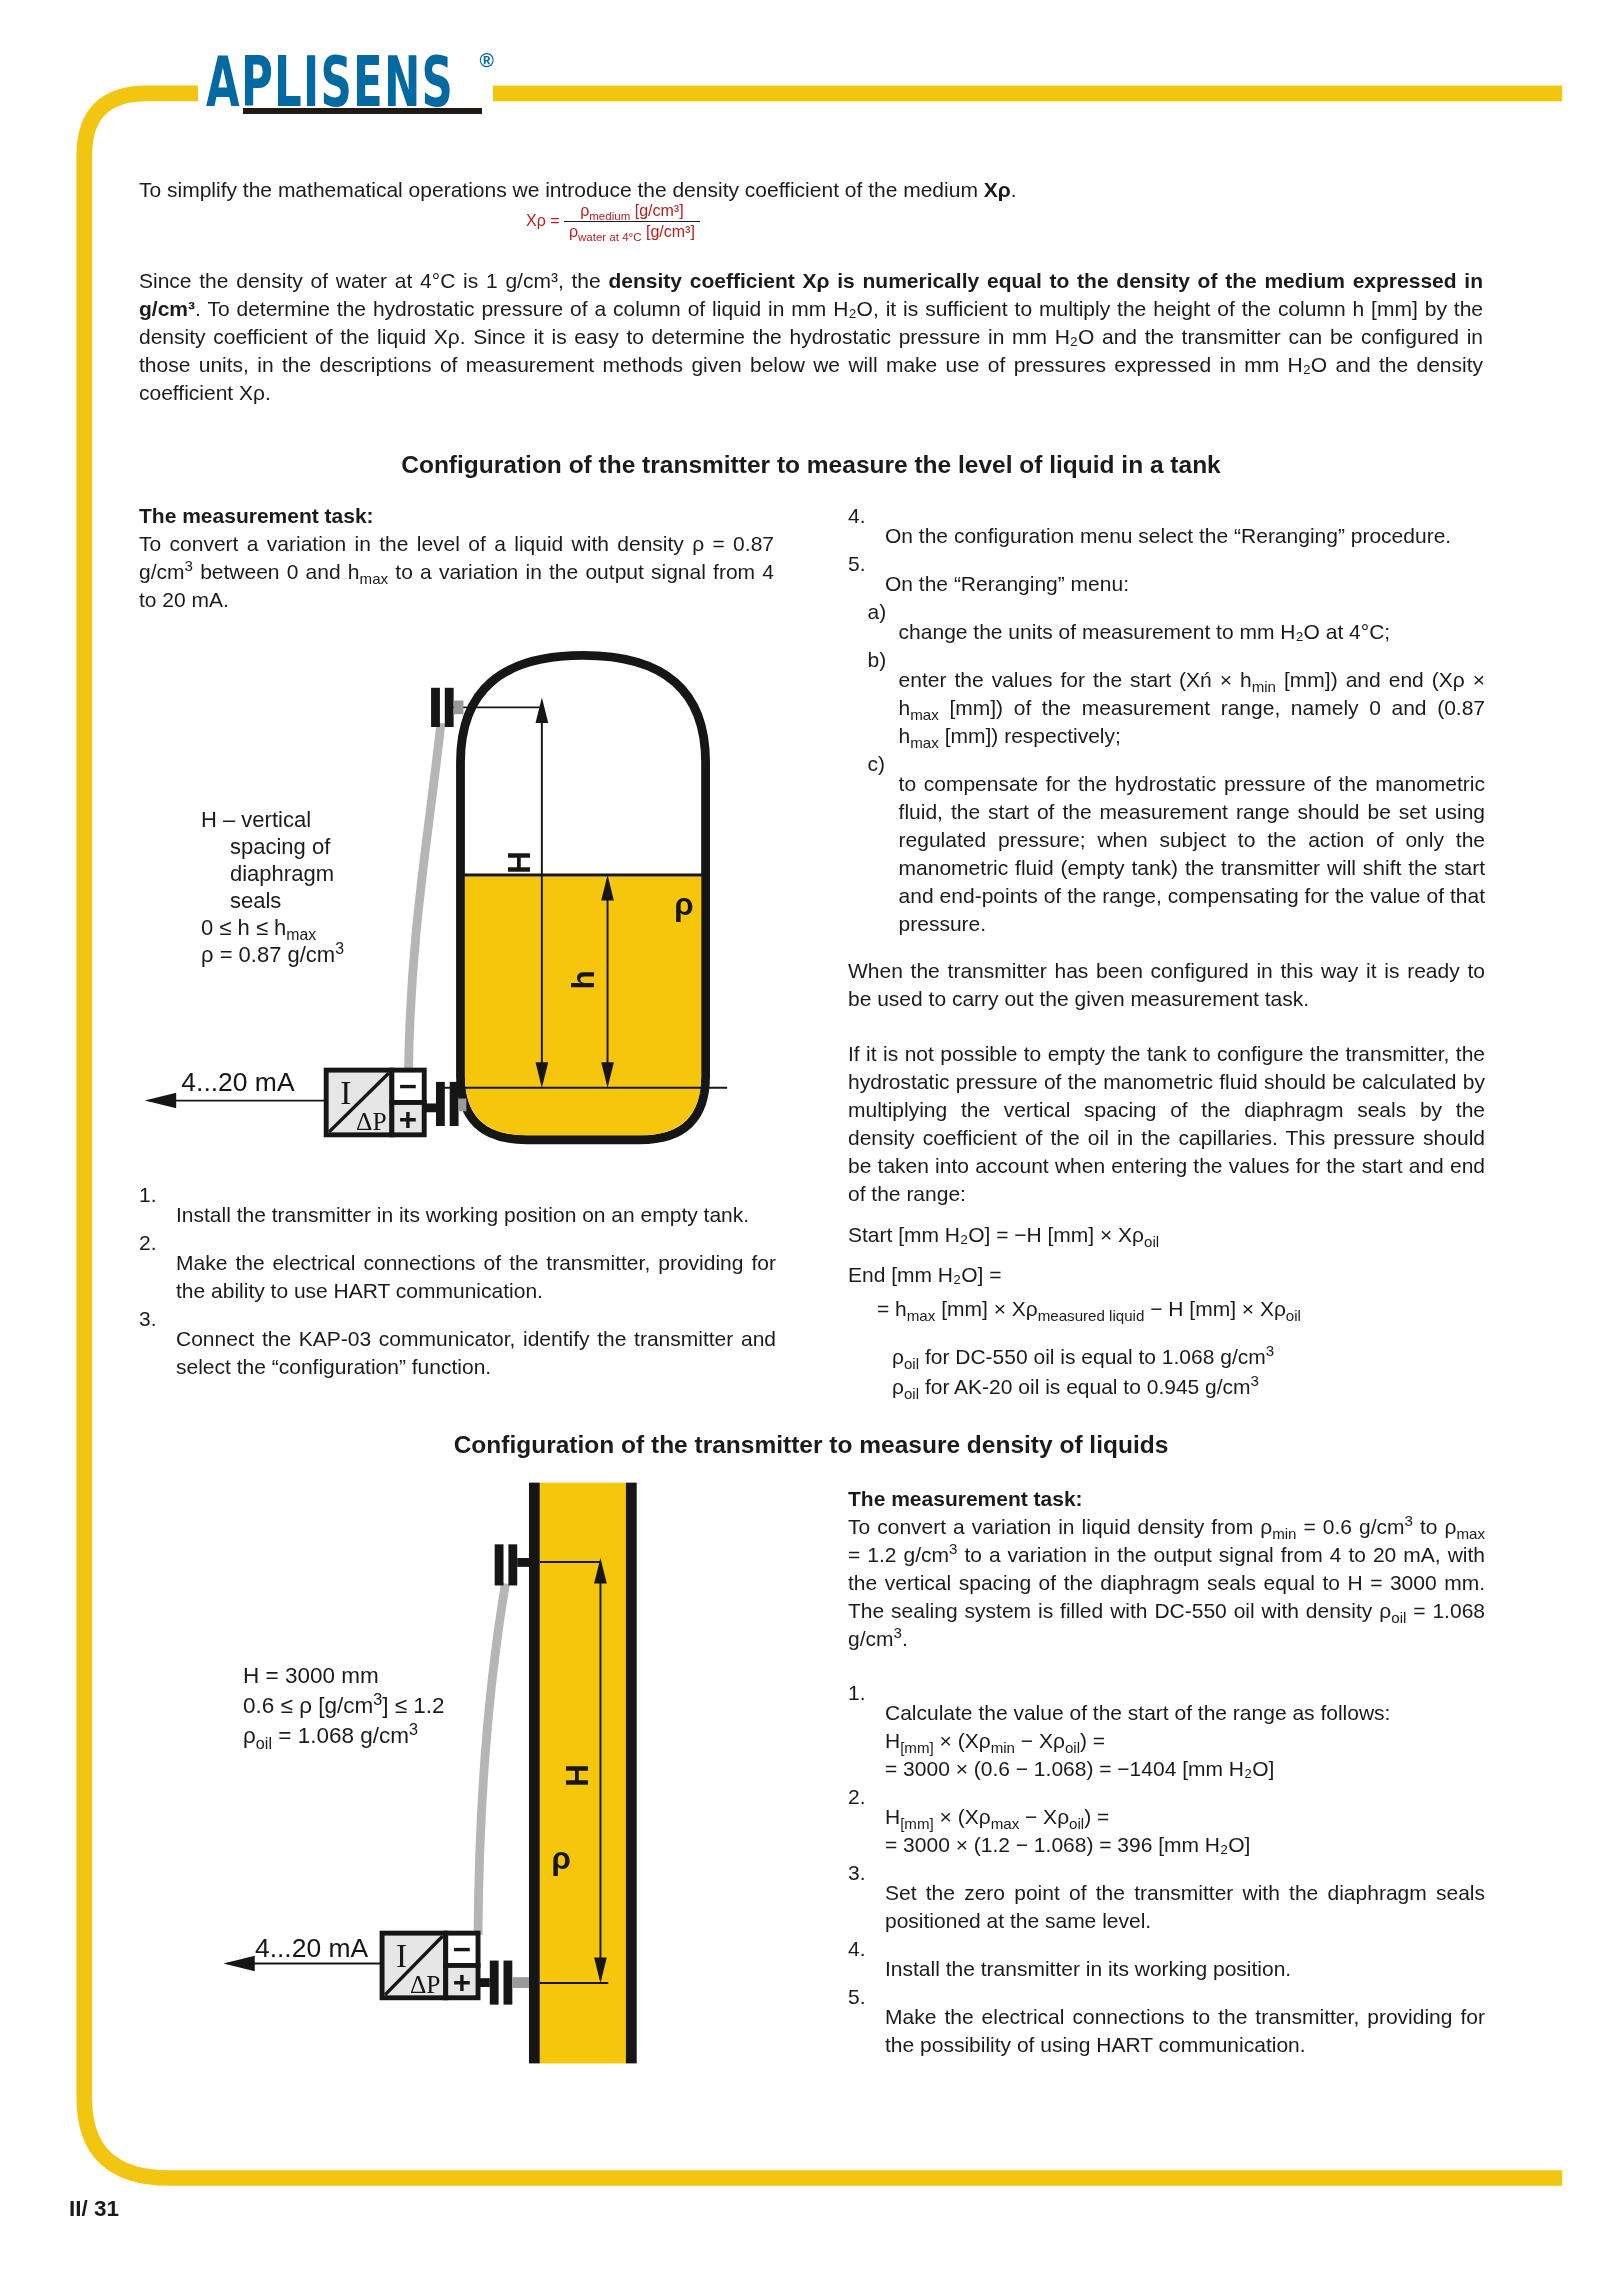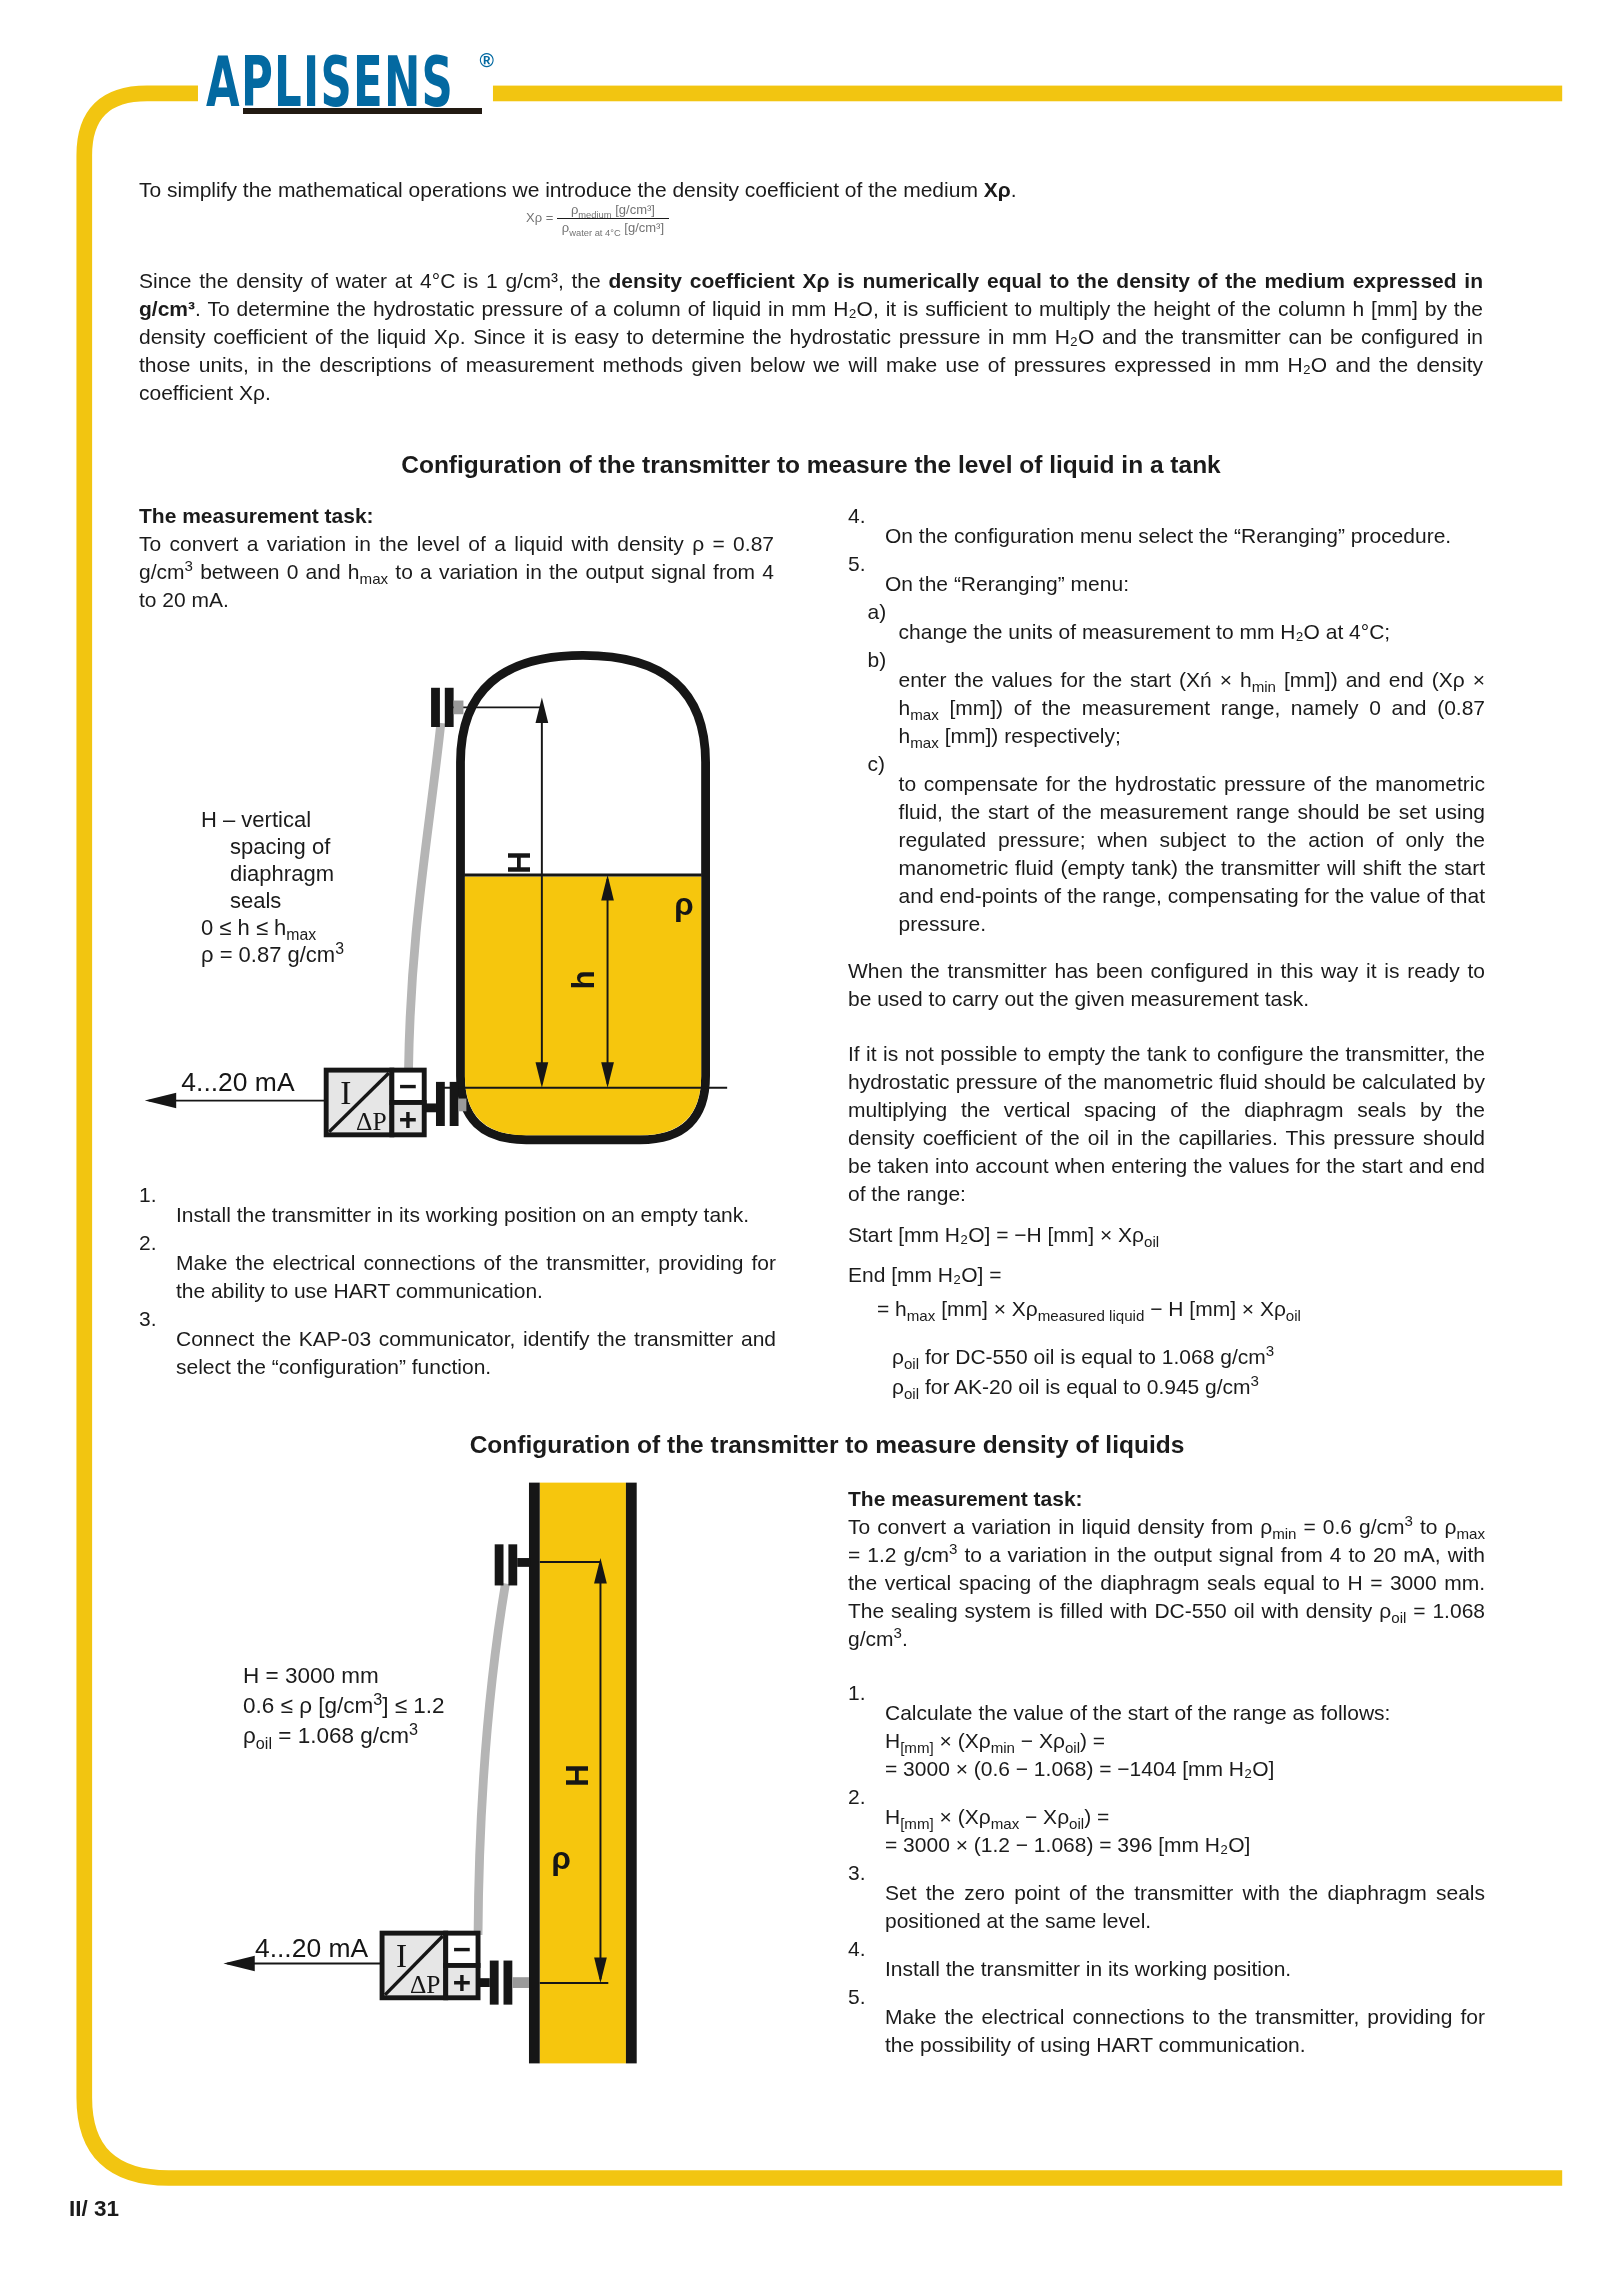--- a/index.html
+++ b/index.html
@@ -36,21 +36,21 @@
     font-family:"DejaVu Sans", sans-serif;
   }
   .logo-reg { position:absolute; top:2px; right:-3.9px; font-size:19.6px; font-weight:bold; }
   .logo-underline { position:absolute; left:37px; right:7.8px; bottom:8.8px; height:5.9px; background:#221a12; }
   
   .diag-labels { font-size:22px; line-height:27px; }
   .diag-labels .indent { padding-left:29px; }
   .diag2-labels { font-size:22.5px; line-height:30px; }
   .footer { font-size:22.5px; font-weight:bold; }
   
-  .formula { font-size:13px; color:#737373; white-space:nowrap; }
+  .formula { font-size:16px; color:#b91c1c; white-space:nowrap; }
   .frac { display:inline-block; text-align:center; vertical-align:middle; }
   .frac .fnum { display:block; border-bottom:1.6px solid #1b1b1b; padding:0 4.9px 1px 4.9px; }
   .frac .fden { display:block; padding:1px 4.9px 0 4.9px; }
 </style>
 </head>
 <body>
 
 <div class="page">
 
   <svg class="abs" style="left:0; top:0;" width="1621" height="2293" viewBox="0 0 1654 2339">
@@ -172,21 +172,21 @@
     <div class="li">
       <span class="num">2.</span>
       <div class="li-body just"><span>Make the electrical connections of the transmitter, providing for the ability to use HART communication.</span></div>
     </div>
     <div class="li">
       <span class="num">3.</span>
       <div class="li-body just"><span>Connect the KAP-03 communicator, identify the transmitter and select the “configuration” function.</span></div>
     </div>
   </div>
 
-  <div class="abs h1" style="left:155px; top:1431px; width:1344px;">Configuration of the transmitter to measure density of liquids</div>
+  <div class="abs h1" style="left:139px; top:1431px; width:1344px;">Configuration of the transmitter to measure density of liquids</div>
 
   <svg class="abs" style="left:142px; top:1465px;" width="534" height="617" viewBox="145 1495 545 630">
 
     <path d="M516 1616 C502 1700 489 1820 488 1975" fill="none" stroke="#B5B5B5" stroke-width="9"></path>
 
     <rect x="551" y="1513" width="88" height="593" fill="#F6C60D"></rect>
     <rect x="540" y="1513" width="11" height="593" fill="#161616"></rect>
     <rect x="639" y="1513" width="11" height="593" fill="#161616"></rect>
 
     <line x1="551" y1="1594" x2="613" y2="1594" stroke="#161616" stroke-width="2"></line>

